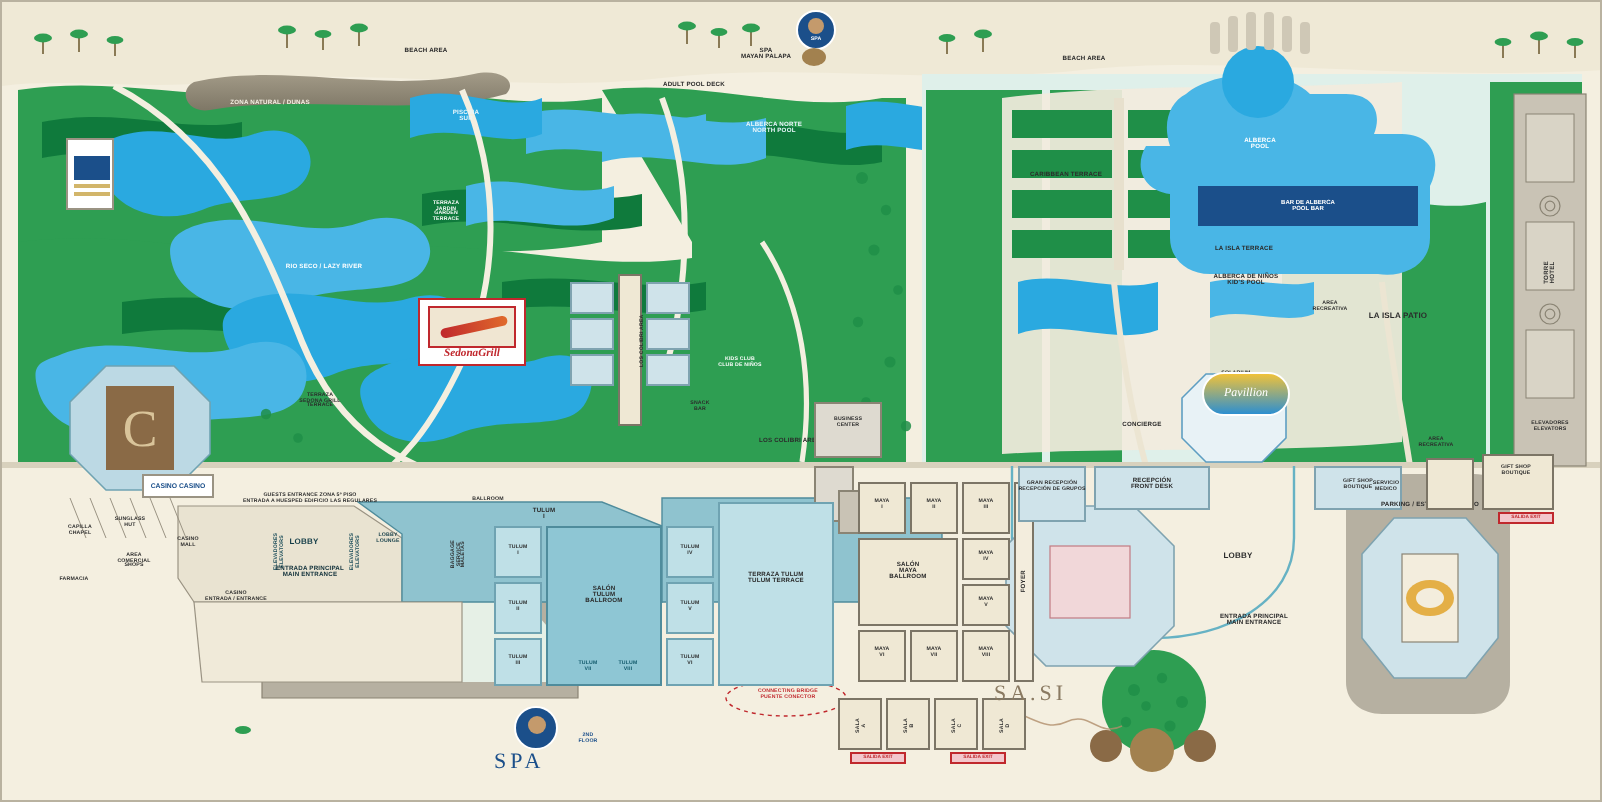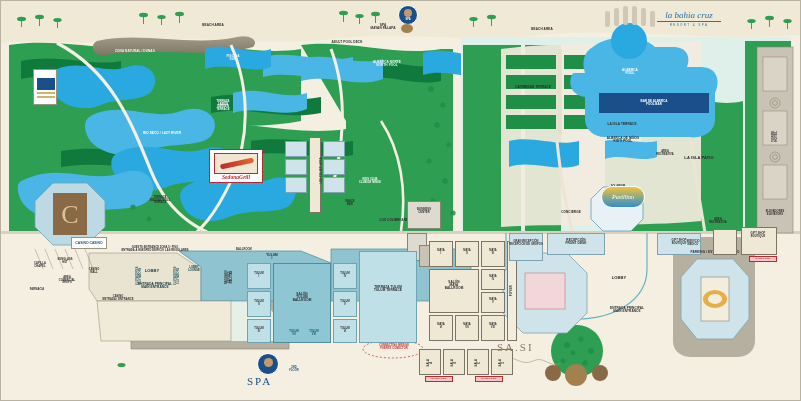--- a/index.html
+++ b/index.html
@@ -287,25 +287,20 @@
   <div class="lbl sm" style="left:646px;top:150px;width:36px;">AREA
 RECREATIVA</div>
 
   <div style="position:absolute;left:397px;top:4px;width:18px;height:18px;border-radius:50%;
               background:#1b4f8a;border:1.2px solid #ffffff;">
     <div style="position:absolute;left:5px;top:3px;width:8px;height:8px;border-radius:50%;background:#c49a6c;"></div>
     <div style="position:absolute;left:2px;top:12px;right:2px;text-align:center;font-size:2.6px;color:#fff;font-weight:bold;">SPA</div>
   </div>
   <div style="position:absolute;left:400px;top:23px;width:12px;height:9px;border-radius:50%;background:#a2814f;"></div>
 
-  <div class="logo-box" style="left:648px;top:10px;width:80px;text-align:center;">
-    <div style="font-family:'Liberation Serif',serif;font-style:italic;font-size:9px;color:#2d6fa8;line-height:1;">la bahia cruz</div>
-    <div style="height:1.4px;background:#2d6fa8;margin:1px 8px 1px 8px;"></div>
-    <div style="font-size:3px;color:#2d6fa8;letter-spacing:1.4px;">RESORT &amp; SPA</div>
-  </div>
 
   <div class="lbl" style="left:614px;top:68px;width:30px;color:#ffffff;">ALBERCA
 POOL</div>
   <div class="pool-bar" style="left:598px;top:92px;width:110px;height:20px;">BAR DE ALBERCA
 POOL BAR</div>
   <div class="lbl" style="left:506px;top:85px;width:52px;">CARIBBEAN TERRACE</div>
   <div class="lbl" style="left:598px;top:122px;width:46px;">LA ISLA TERRACE</div>
   <div class="lbl" style="left:598px;top:136px;width:48px;">ALBERCA DE NIÑOS
 KID'S POOL</div>
   <div class="lbl md" style="left:672px;top:155px;width:52px;">LA ISLA PATIO</div>

